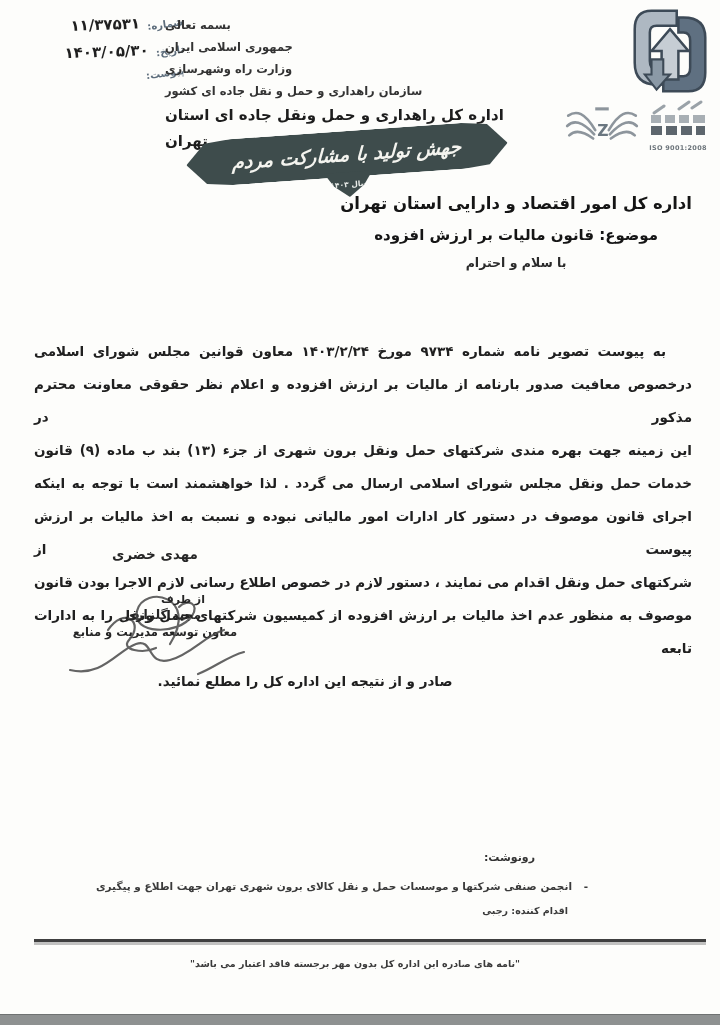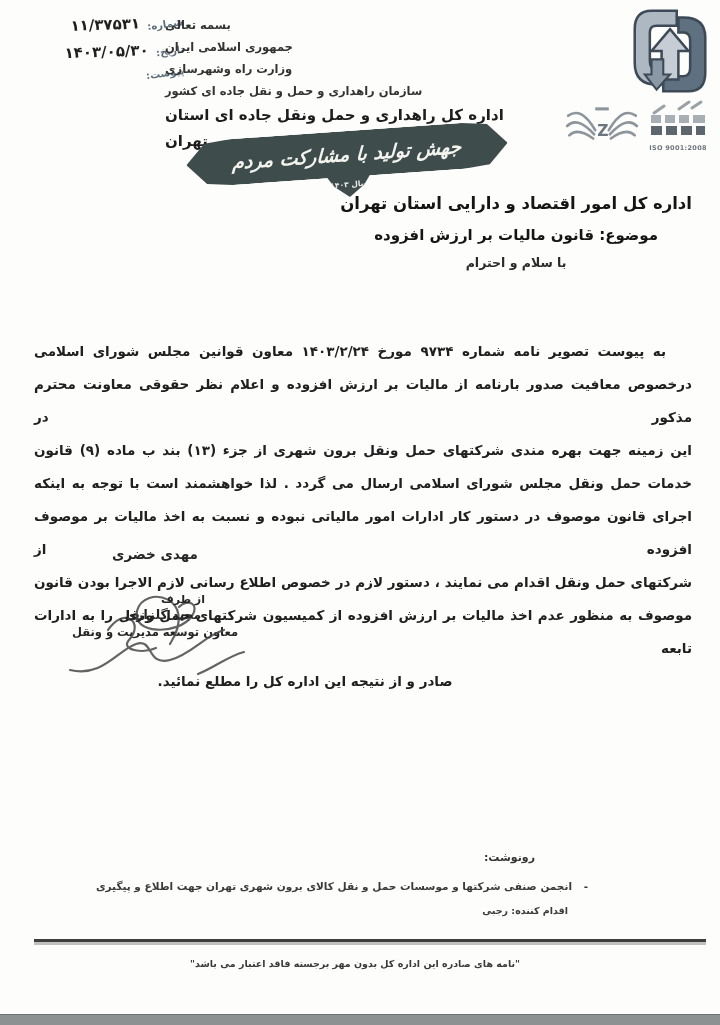--- a/index.html
+++ b/index.html
@@ -151,39 +151,39 @@
     <div class="addressee">اداره کل امور اقتصاد و دارایی استان تهران</div>
     <div class="subject">موضوع: قانون مالیات بر ارزش افزوده</div>
     <div class="salutation">با سلام و احترام</div>
   </div>
 
   <div class="body">
     <div class="body-line first">به پیوست تصویر نامه شماره ۹۷۳۴ مورخ ۱۴۰۳/۲/۲۴ معاون قوانین مجلس شورای اسلامی</div>
     <div class="body-line">درخصوص معافیت صدور بارنامه از مالیات بر ارزش افزوده و اعلام نظر حقوقی معاونت محترم مذکور در</div>
     <div class="body-line">این زمینه جهت بهره مندی شرکتهای حمل ونقل برون شهری از جزء (۱۳) بند ب ماده (۹) قانون</div>
     <div class="body-line">خدمات حمل ونقل مجلس شورای اسلامی ارسال می گردد . لذا خواهشمند است با توجه به اینکه</div>
-    <div class="body-line">اجرای قانون موصوف در دستور کار ادارات امور مالیاتی نبوده و نسبت به اخذ مالیات بر موصوف افزوده از</div>
+    <div class="body-line">اجرای قانون موصوف در دستور کار ادارات امور مالیاتی نبوده و نسبت به اخذ مالیات بر ارزش پیوست از</div>
     <div class="body-line">شرکتهای حمل ونقل اقدام می نمایند ، دستور لازم در خصوص اطلاع رسانی لازم الاجرا بودن قانون</div>
     <div class="body-line">موصوف به منظور عدم اخذ مالیات بر ارزش افزوده از کمیسیون شرکتهای حمل ونقل را به ادارات تابعه</div>
     <div class="body-last">صادر و از نتیجه این اداره کل را مطلع نمائید.</div>
   </div>
 
   <div class="sig">
     <div class="sig-name">مهدی خضری</div>
     <svg class="scribble" viewBox="0 0 212 118" aria-hidden="true">
       <g stroke="#4a4a4a" stroke-width="2.2" fill="none" opacity="0.85" stroke-linecap="round">
         <path d="M122 66 C152 18 96 6 89 33 C83 56 130 58 144 38 C152 26 140 20 131 29"></path>
         <path d="M60 52 C76 28 97 44 81 62 C72 72 95 76 108 70"></path>
         <path d="M22 92 C54 100 70 72 88 66 C106 60 98 88 122 82 C144 76 156 58 176 52"></path>
         <path d="M150 96 C166 90 180 78 196 74"></path>
       </g>
     </svg>
     <div class="sig-onbehalf">از طرف</div>
     <div class="sig-deputy">مجید گلزاری</div>
-    <div class="sig-deputy-title">معاون توسعه مدیریت و ونقل</div>
+    <div class="sig-deputy-title">معاون توسعه مدیریت و منابع</div>
   </div>
 
   <div class="cc-label">رونوشت:</div>
   <div class="cc-item">
     <span class="dash">-</span>
     <span>انجمن صنفی شرکتها و موسسات حمل و نقل کالای برون شهری تهران جهت اطلاع و پیگیری</span>
   </div>
   <div class="cc-action">اقدام کننده: رجبی</div>
 
   <div class="footer-rule"></div>

